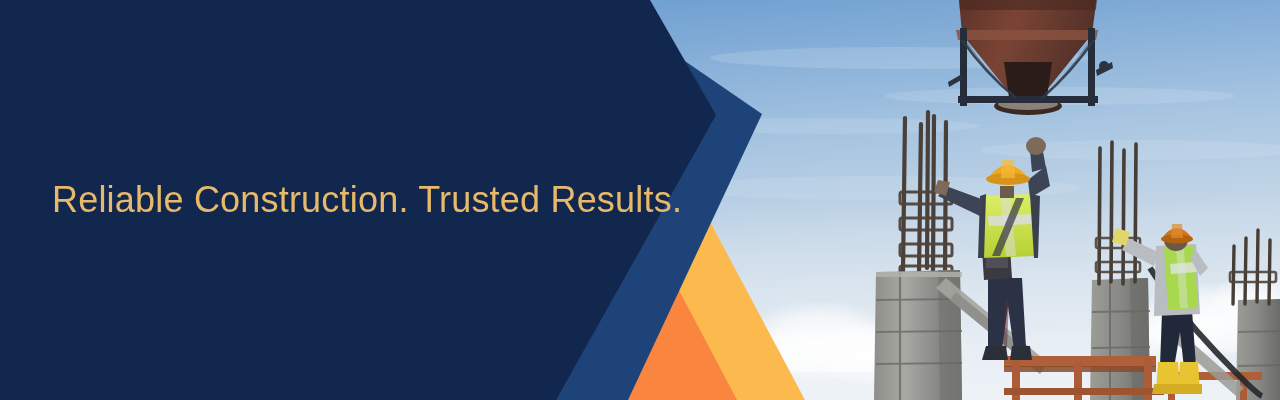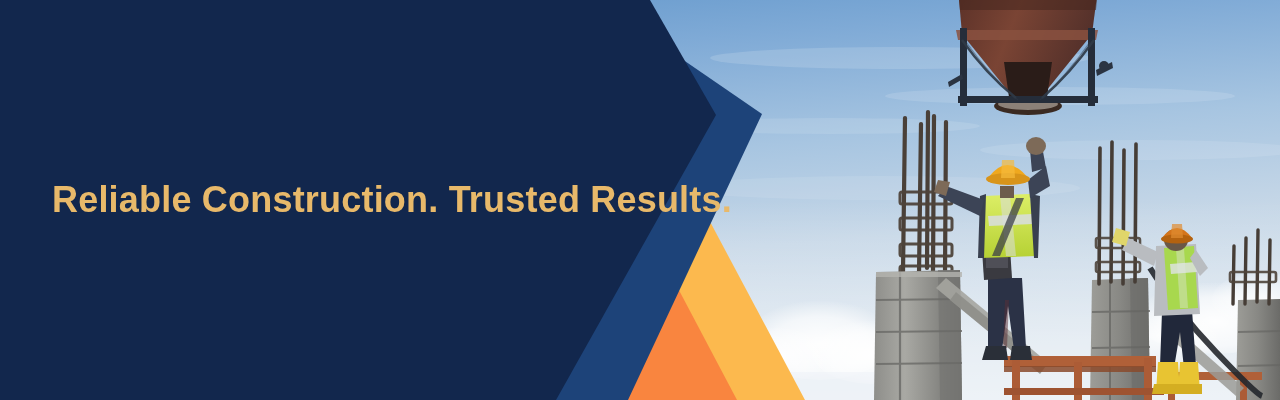--- a/index.html
+++ b/index.html
@@ -53,21 +53,21 @@
     height: 400px;
     display: flex;
     align-items: center;
     z-index: 5;
   }
   .headline {
     margin: 0;
     color: #e8b96a;
     font-family: "Liberation Sans", sans-serif;
     font-size: 36px;
-    font-weight: 700;
+    font-weight: 400;
     letter-spacing: 0.2px;
     line-height: 1.15;
     white-space: nowrap;
   }
 </style>
 </head>
 <body>
 
 <div class="banner">
 

